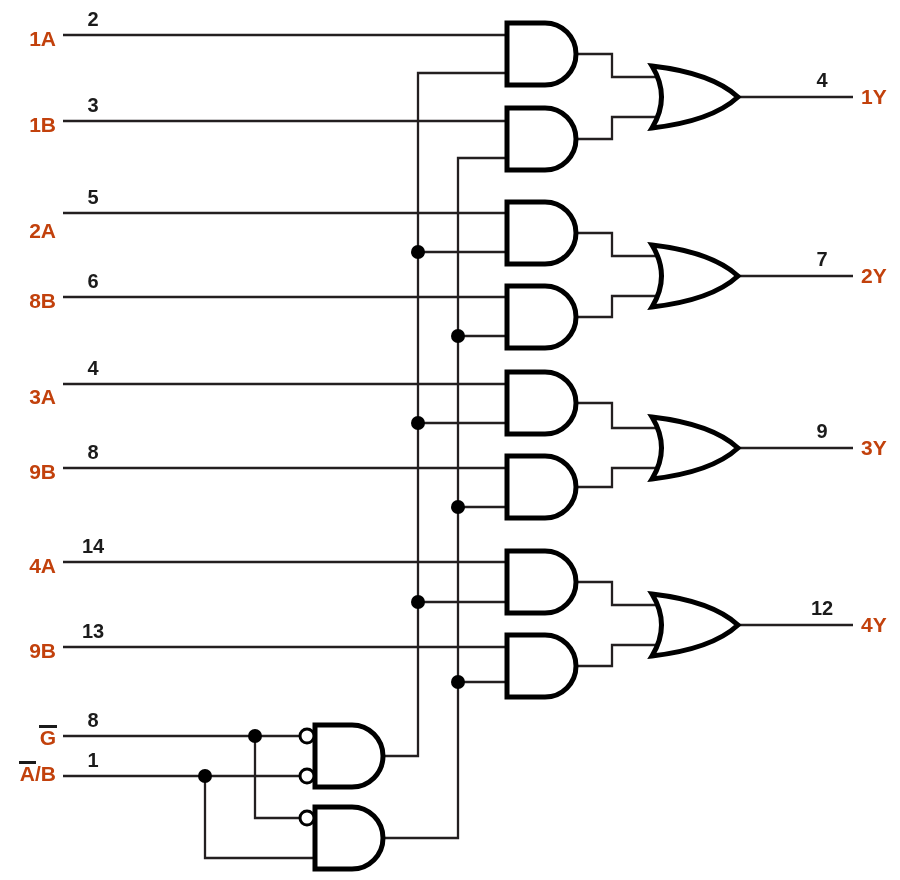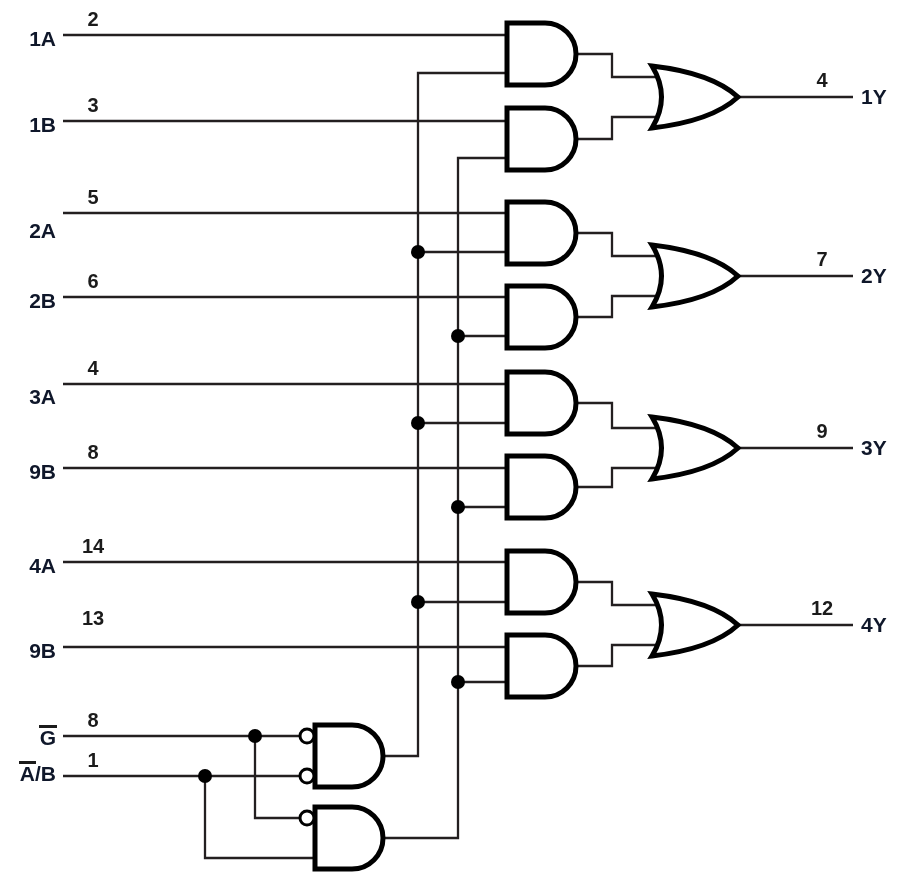--- a/index.html
+++ b/index.html
@@ -7,21 +7,21 @@
     position:relative;
     width:900px;height:880px;
     background:#ffffff;
     font-family:"Liberation Sans", sans-serif;
     overflow:hidden;
   }
   #schem{position:absolute;left:0;top:0;}
   .lbl{
     position:absolute;
     height:22px;line-height:22px;
-    font-size:21px;font-weight:bold;color:#0f172a;
+    font-size:21px;font-weight:bold;color:#c2410c;
     white-space:nowrap;
   }
   .lbl.left{left:0;width:56px;text-align:right;}
   .lbl.right{left:861px;width:60px;text-align:left;}
   .pin{
     position:absolute;
     width:40px;height:20px;line-height:20px;
     text-align:center;
     font-size:20px;font-weight:bold;color:#1b1b1b;
   }
@@ -121,34 +121,34 @@
 
   <div class="lbl left" style="top:28px">1A</div>
   <div class="pin left" style="top:9px">2</div>
 
   <div class="lbl left" style="top:114px">1B</div>
   <div class="pin left" style="top:95px">3</div>
 
   <div class="lbl left" style="top:220px">2A</div>
   <div class="pin left" style="top:187px">5</div>
 
-  <div class="lbl left" style="top:290px">2B</div>
+  <div class="lbl left" style="top:290px">8B</div>
   <div class="pin left" style="top:271px">6</div>
 
   <div class="lbl left" style="top:386px">3A</div>
   <div class="pin left" style="top:358px">4</div>
 
   <div class="lbl left" style="top:461px">9B</div>
   <div class="pin left" style="top:442px">8</div>
 
   <div class="lbl left" style="top:555px">4A</div>
   <div class="pin left" style="top:536px">14</div>
 
   <div class="lbl left" style="top:640px">9B</div>
-  <div class="pin left" style="top:608px">13</div>
+  <div class="pin left" style="top:621px">13</div>
 
   <div class="lbl left" style="top:727px">
     <span class="ovl">G</span>
   </div>
   <div class="pin left" style="top:710px">8</div>
 
   <div class="lbl left" style="top:763px">
     <span class="ovl">A</span><span>/B</span>
   </div>
   <div class="pin left" style="top:750px">1</div>

